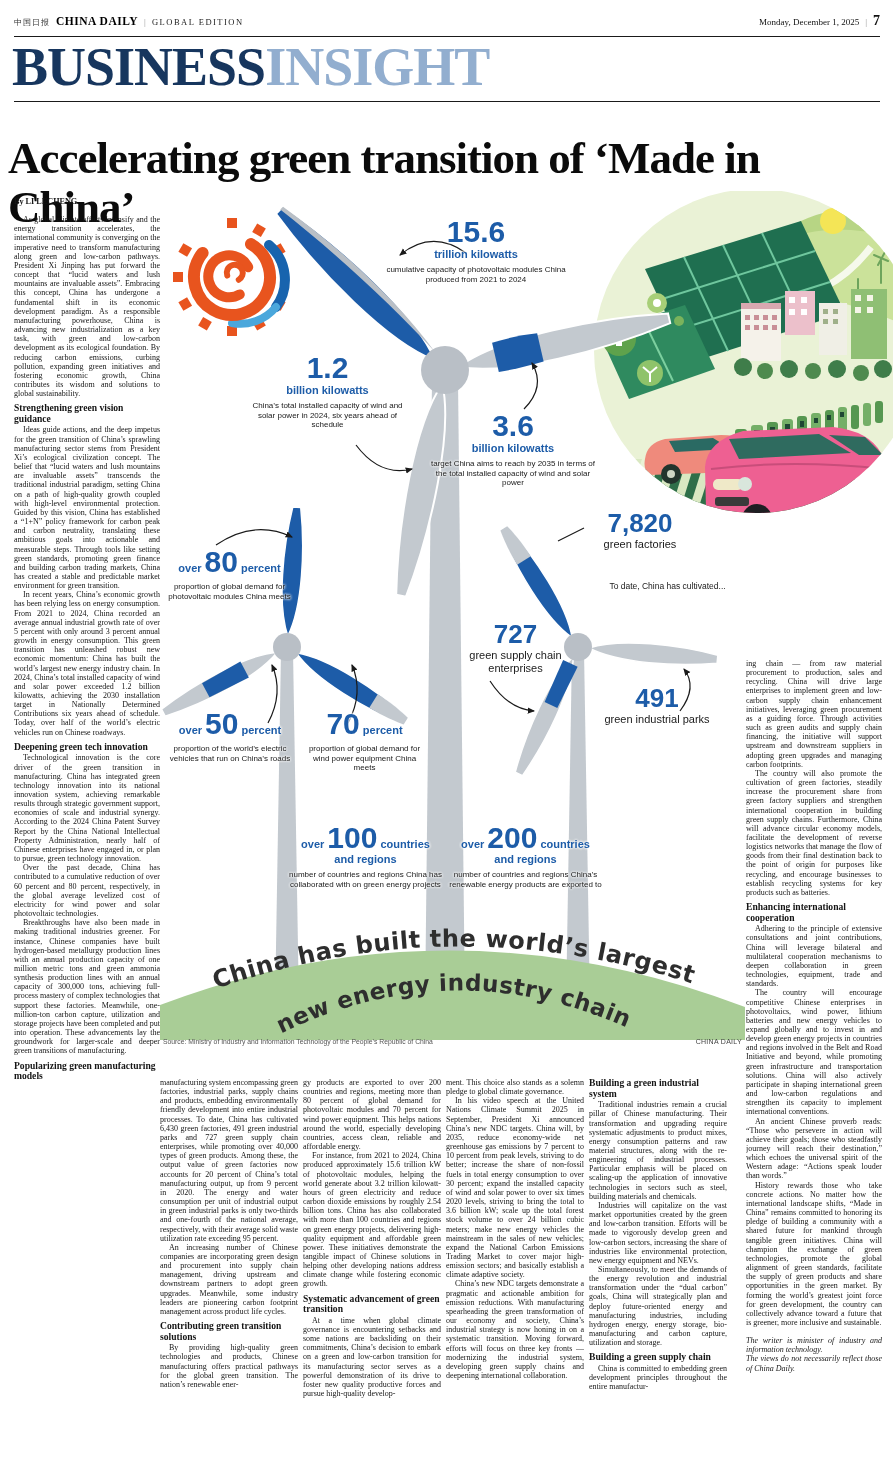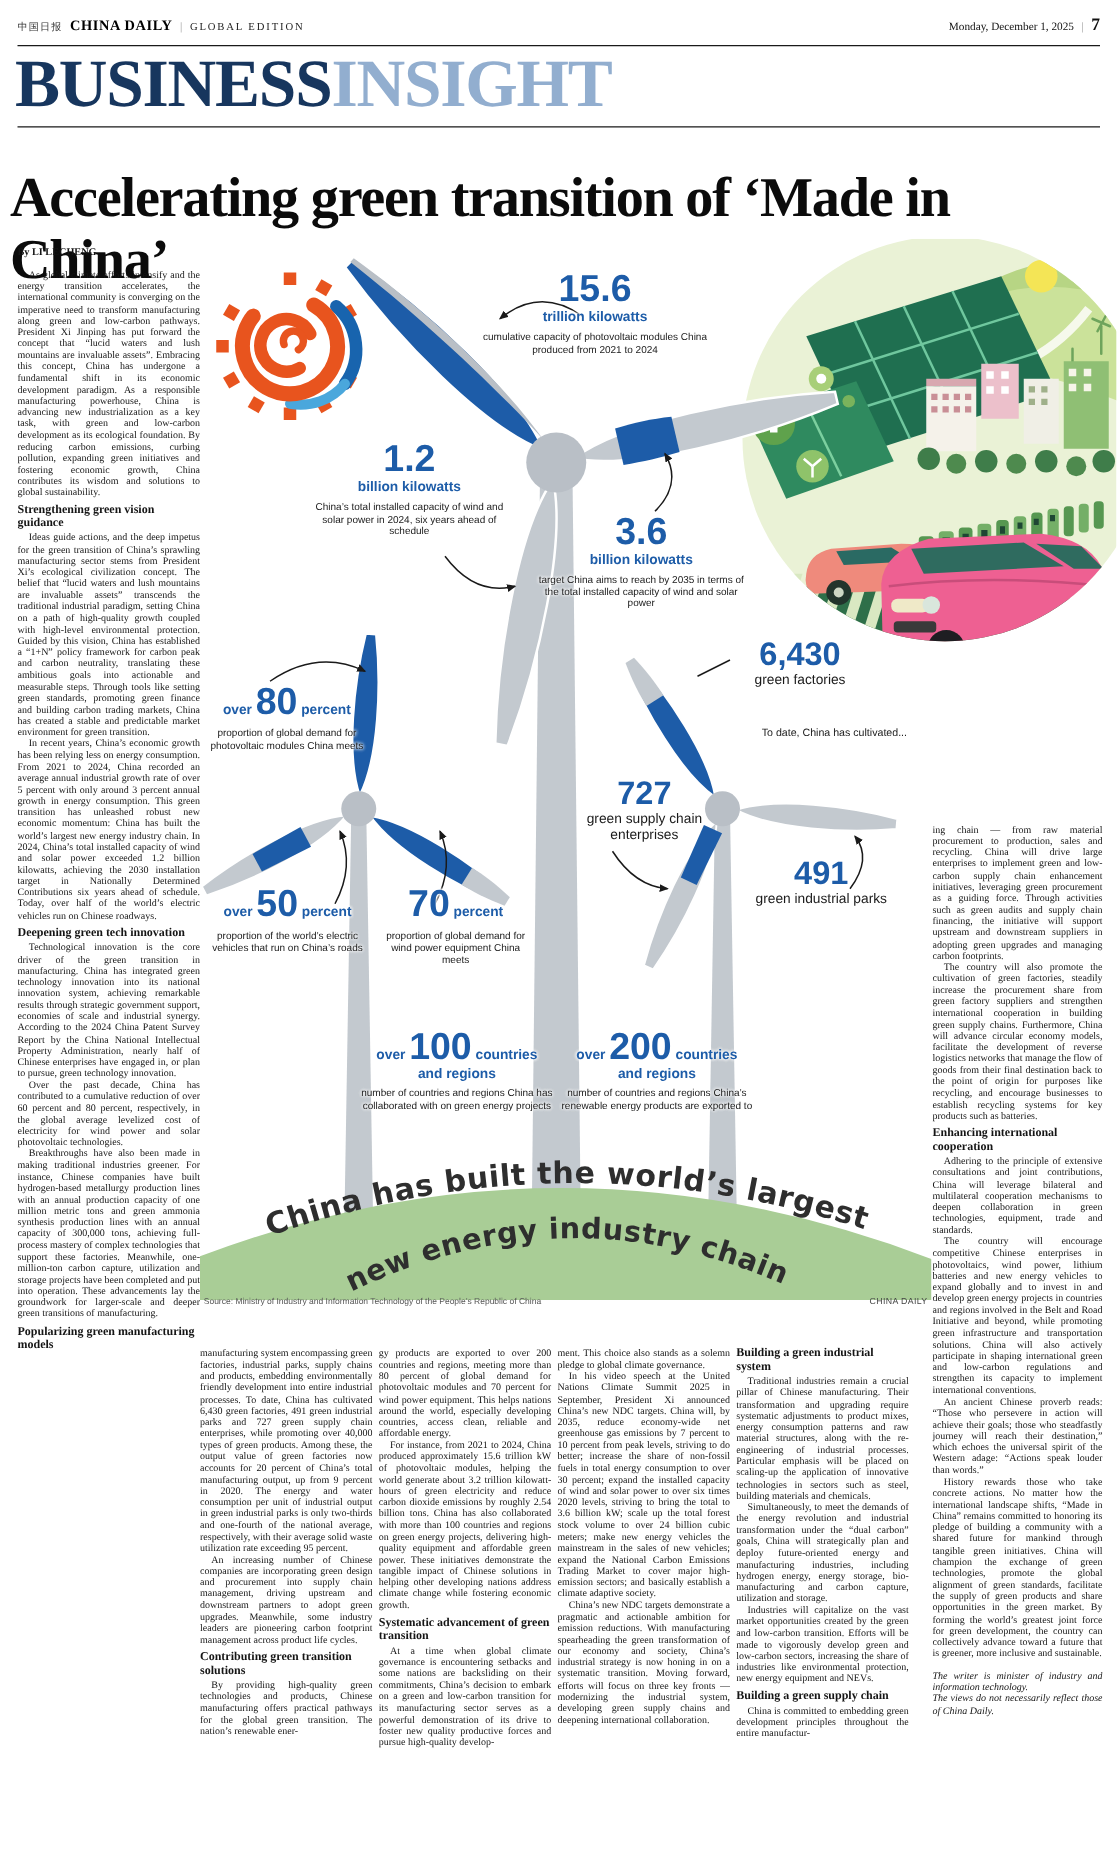--- a/index.html
+++ b/index.html
@@ -341,21 +341,21 @@
       <div class="v">1.2</div>
       <div class="u">billion kilowatts</div>
       <div class="d">China’s total installed capacity of wind and solar power in 2024, six years ahead of schedule</div>
     </div>
     <div class="stat" style="left:268px;top:216px;width:170px;">
       <div class="v">3.6</div>
       <div class="u">billion kilowatts</div>
       <div class="d">target China aims to reach by 2035 in terms of the total installed capacity of wind and solar power</div>
     </div>
     <div class="stat mid" style="left:420px;top:315px;width:120px;">
-      <div class="v">6,430</div>
+      <div class="v">7,820</div>
       <div class="lb">green factories</div>
     </div>
     <div class="stat note-stat" style="left:445px;top:386px;width:125px;">To date, China has cultivated...</div>
     <div class="stat mid" style="left:298px;top:426px;width:115px;">
       <div class="v">727</div>
       <div class="lb">green supply chain enterprises</div>
     </div>
     <div class="stat mid" style="left:432px;top:490px;width:130px;">
       <div class="v">491</div>
       <div class="lb">green industrial parks</div>
@@ -433,19 +433,19 @@
     <p>At a time when global climate governance is encountering setbacks and some nations are backsliding on their commitments, China’s decision to embark on a green and low-carbon transition for its manufacturing sector serves as a powerful demonstration of its drive to foster new quality productive forces and pursue high-quality develop-</p>
   </div>
   <div class="col" style="left:446px;top:1078px;width:138px;height:396px;">
     <p class="cont">ment. This choice also stands as a solemn pledge to global climate governance.</p>
     <p>In his video speech at the United Nations Climate Summit 2025 in September, President Xi announced China’s new NDC targets. China will, by 2035, reduce economy-wide net greenhouse gas emissions by 7 percent to 10 percent from peak levels, striving to do better; increase the share of non-fossil fuels in total energy consumption to over 30 percent; expand the installed capacity of wind and solar power to over six times 2020 levels, striving to bring the total to 3.6 billion kW; scale up the total forest stock volume to over 24 billion cubic meters; make new energy vehicles the mainstream in the sales of new vehicles; expand the National Carbon Emissions Trading Market to cover major high-emission sectors; and basically establish a climate adaptive society.</p>
     <p>China’s new NDC targets demonstrate a pragmatic and actionable ambition for emission reductions. With manufacturing spearheading the green transformation of our economy and society, China’s industrial strategy is now honing in on a systematic transition. Moving forward, efforts will focus on three key fronts — modernizing the industrial system, developing green supply chains and deepening international collaboration.</p>
   </div>
   <div class="col" style="left:589px;top:1078px;width:138px;height:396px;">
     <h3 style="margin-top:0;">Building a green industrial system</h3>
     <p>Traditional industries remain a crucial pillar of Chinese manufacturing. Their transformation and upgrading require systematic adjustments to product mixes, energy consumption patterns and raw material structures, along with the re-engineering of industrial processes. Particular emphasis will be placed on scaling-up the application of innovative technologies in sectors such as steel, building materials and chemicals.</p>
+    <p>Industries will capitalize on the vast market opportunities created by the green and low-carbon transition. Efforts will be made to vigorously develop green and low-carbon sectors, increasing the share of industries like environmental protection, new energy equipment and NEVs.</p>
     <p>Simultaneously, to meet the demands of the energy revolution and industrial transformation under the “dual carbon” goals, China will strategically plan and deploy future-oriented energy and manufacturing industries, including hydrogen energy, energy storage, bio-manufacturing and carbon capture, utilization and storage.</p>
-    <p>Industries will capitalize on the vast market opportunities created by the green and low-carbon transition. Efforts will be made to vigorously develop green and low-carbon sectors, increasing the share of industries like environmental protection, new energy equipment and NEVs.</p>
     <h3>Building a green supply chain</h3>
     <p>China is committed to embedding green development principles throughout the entire manufactur-</p>
   </div>
 
 </div>
 
 </body></html>

